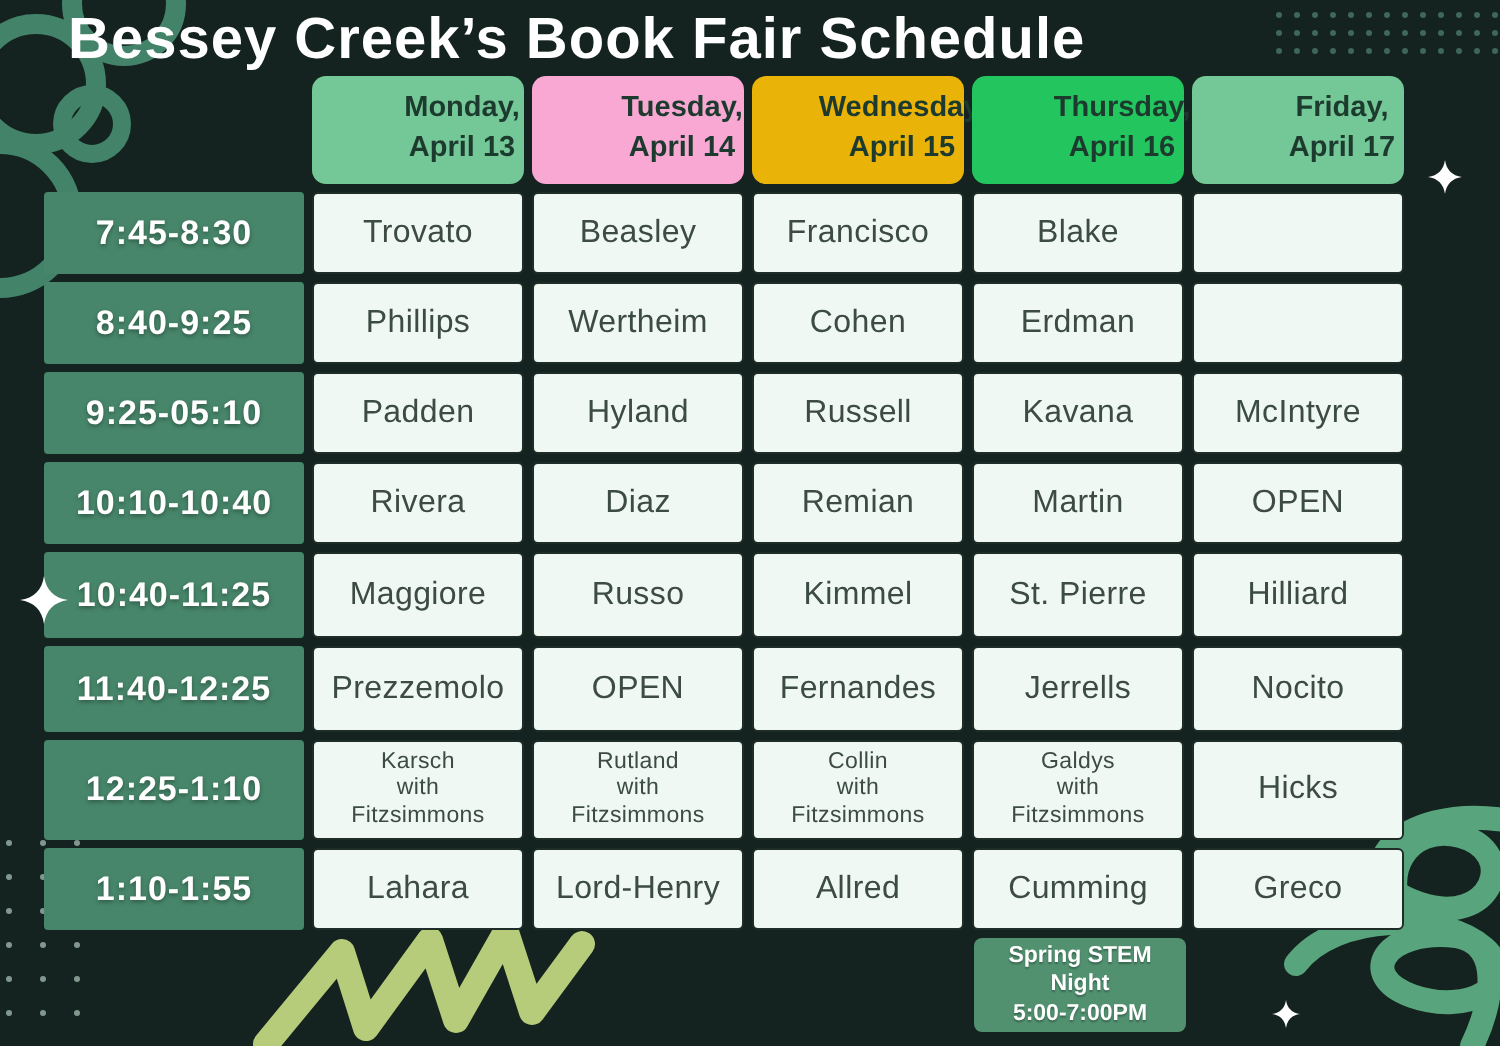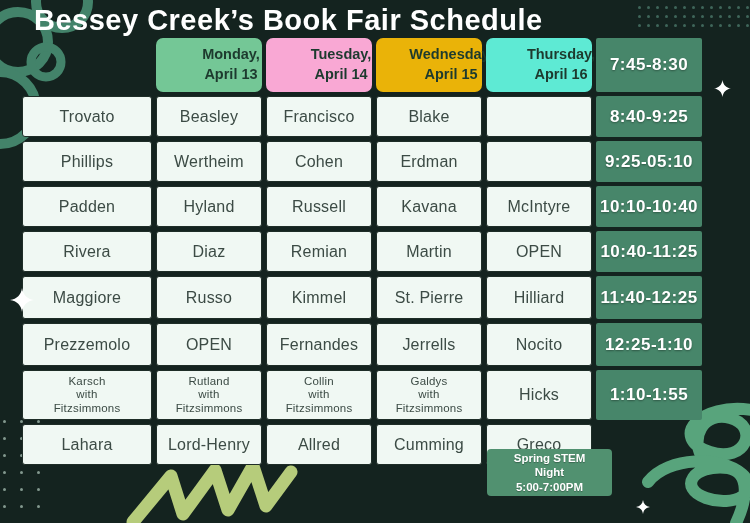--- a/index.html
+++ b/index.html
@@ -45,21 +45,21 @@
   .name-cell{
     background:var(--cell-bg);
     border:1.5px solid #1e2d27;border-radius:3px;
     display:flex;align-items:center;justify-content:center;text-align:center;
     color:var(--cell-text);font-size:16px;letter-spacing:.2px;line-height:1.2;
     white-space:pre-line;padding:1px 3px;
   }
   .name-cell.three-line{font-size:11.5px;line-height:1.18}
   
   .event-box{
-    position:absolute;left:487px;top:449px;width:125px;height:47px;z-index:2;
+    position:absolute;left:487px;top:469px;width:106px;height:47px;z-index:2;
     background:var(--event-bg);border-radius:4px;
     display:flex;align-items:center;justify-content:center;text-align:center;
     color:#fff;font-size:11.5px;font-weight:bold;line-height:1.25;
     white-space:pre-line;text-shadow:0 1px 1px rgba(0,0,0,.3);
   }
   
   .deco{position:absolute;z-index:1;pointer-events:none}
   .dots{display:grid;gap:6px}
   .dots span{width:3px;height:3px;border-radius:50%;background:var(--dot);display:block}
   .dots.light span{background:var(--dot-light);opacity:.8}
@@ -160,22 +160,24 @@
 <h1 class="page-title">Bessey Creek’s Book Fair Schedule</h1>
 
 <div class="table" id="tbl">
     <div class="spacer"></div>
     <div class="day-header" style="background: rgb(116, 199, 150);">Monday,
 April 13</div>
     <div class="day-header" style="background: #f9a8d4;">Tuesday,
 April 14</div>
     <div class="day-header" style="background: #eab308; text-align: center;">Wednesday,
 April 15</div>
-    <div class="day-header" style="background: #5eead4;">Thursday,
+    <div class="day-header" style="background: #22c55e;">Thursday,
 April 16</div>
+    <div class="day-header" style="background: rgb(116, 199, 150);">Friday,
+April 17</div>
     <div class="time-cell">7:45-8:30</div>
     <div class="name-cell">Trovato</div>
     <div class="name-cell">Beasley</div>
     <div class="name-cell">Francisco</div>
     <div class="name-cell">Blake</div>
     <div class="name-cell"></div>
     <div class="time-cell">8:40-9:25</div>
     <div class="name-cell">Phillips</div>
     <div class="name-cell">Wertheim</div>
     <div class="name-cell">Cohen</div>

